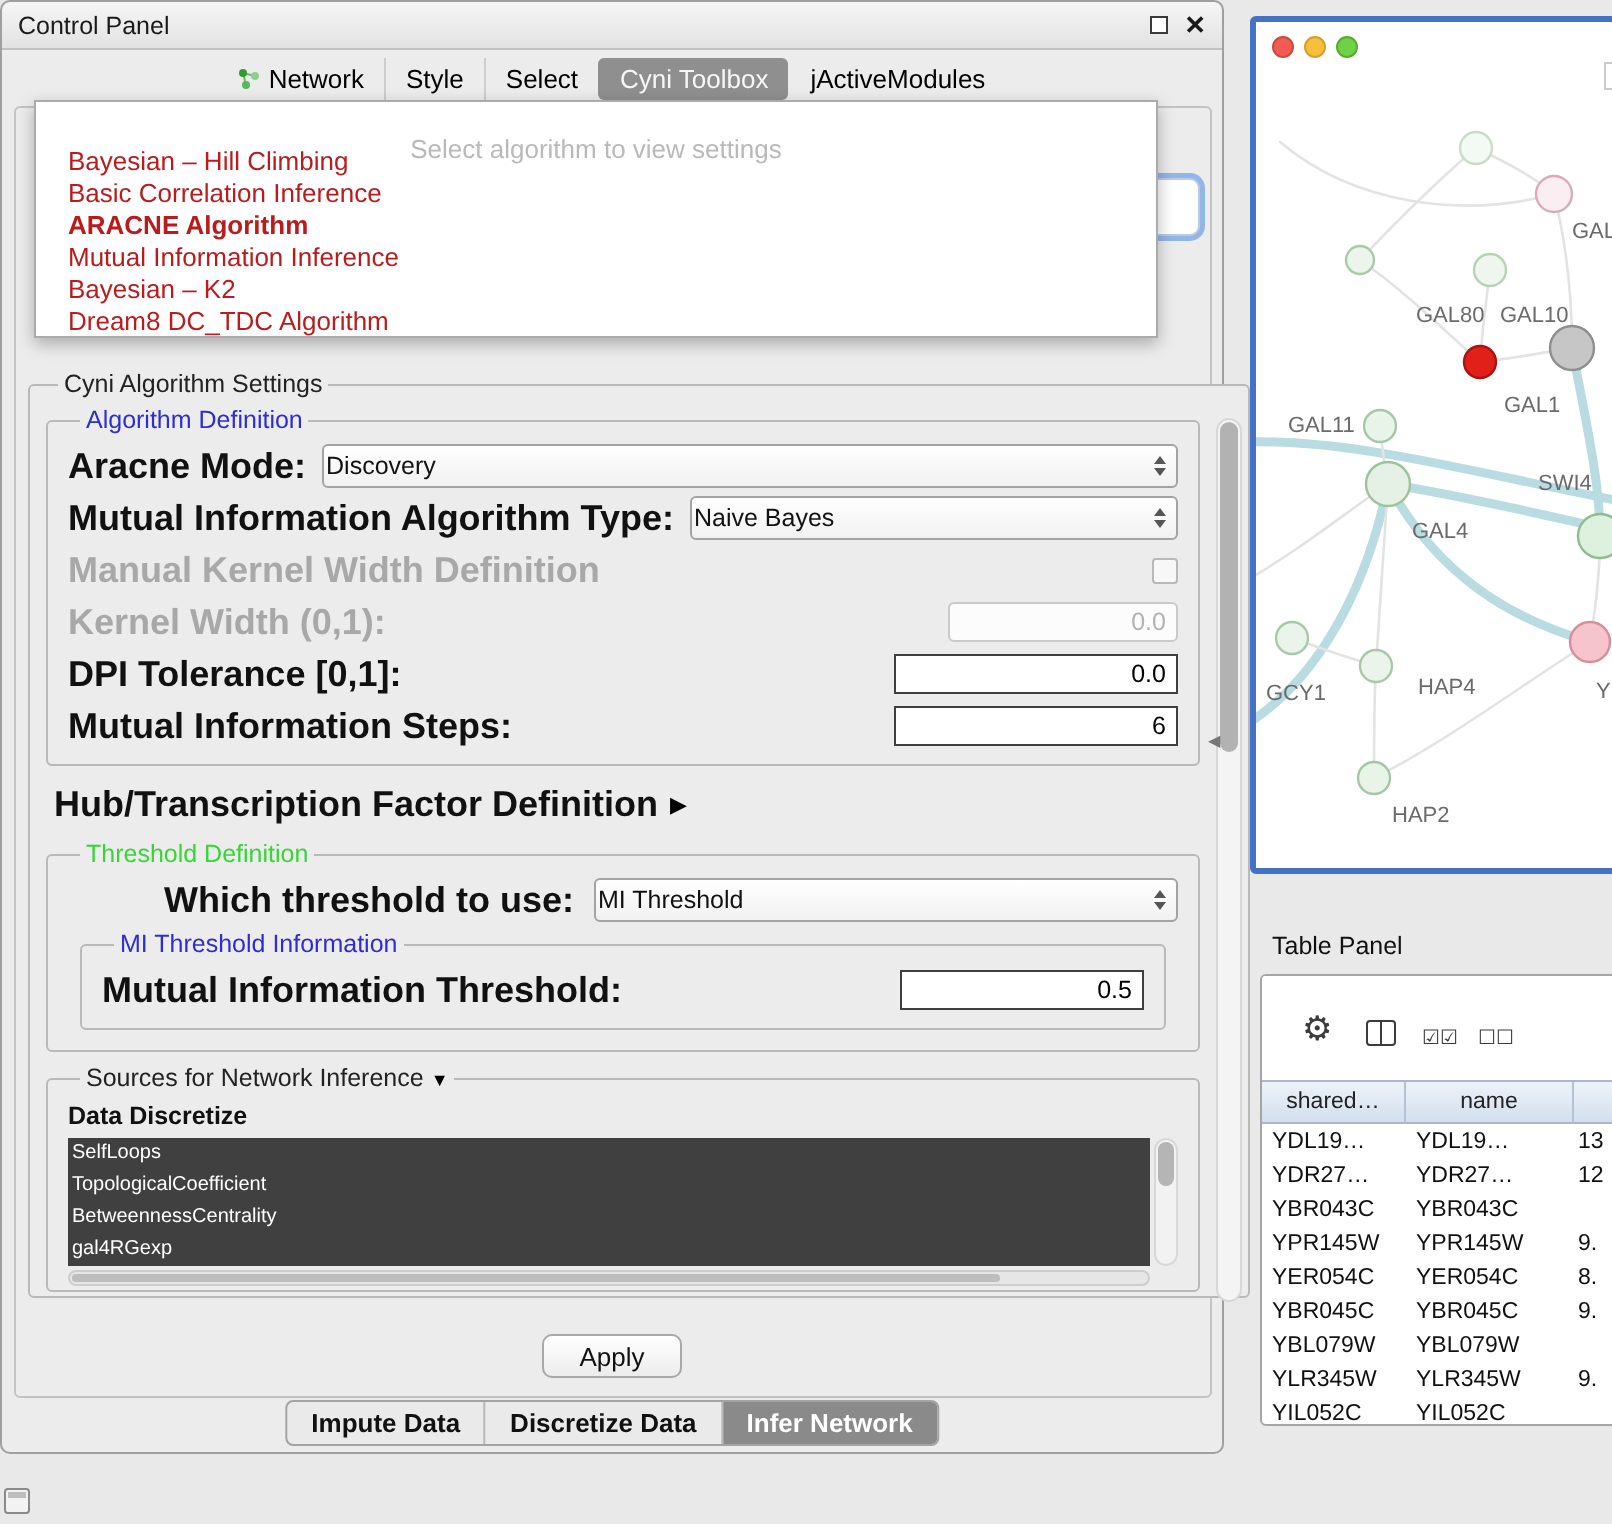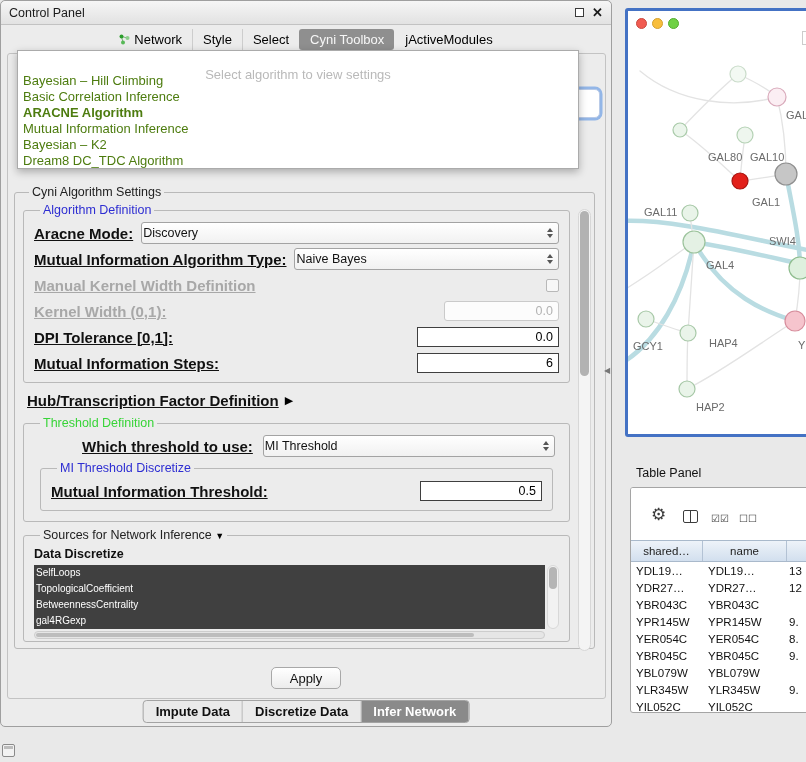--- a/index.html
+++ b/index.html
@@ -55,37 +55,37 @@
     box-shadow:0 0 0 2.5px rgba(110,160,230,.7); z-index:2;
   }
 
   
   .dropdown {
     position:absolute; left:16px; top:49px; width:562px; height:119px;
     background:#fff; border:1px solid #ababab;
     box-shadow:0 3px 8px rgba(0,0,0,.28); z-index:5;
   }
   .dd-header { text-align:center; color:#b9b9b9; font-size:13px; padding-top:16px; height:22px; }
-  .dd-item { font-size:13px; line-height:16px; padding-left:5px; color:#4d7c0f; white-space:nowrap; }
+  .dd-item { font-size:13px; line-height:16px; padding-left:16px; color:#b91c1c; white-space:nowrap; }
   .dd-item.selected { font-weight:bold; }
 
   
   fieldset { border:1px solid #b9b9b9; border-radius:3px; }
   legend { font-size:12.5px; padding:0 3px; margin-left:6px; color:#222; white-space:nowrap; }
   legend.blue { color:#2d2dd2; }
   legend.green { color:#38d438; }
 
   .main-fs {
     position:absolute; left:13px; top:184px; width:581px; height:464px;
     padding:2px 24px 4px 8px; background:#ececec;
   }
   .fs { padding:3px 10px 6px 10px; margin-top:2px; }
 
   .row { display:flex; align-items:center; height:26px; }
-  .lbl { font-weight:bold; font-size:15px; color:#111; white-space:nowrap;text-decoration:underline; }
+  .lbl { font-weight:bold; font-size:18px; color:#111; white-space:nowrap; }
   .lbl.disabled { color:#a8a8a8; }
 
   .combo {
     height:22px; border:1px solid #a3a3a3; border-radius:3px;
     background:linear-gradient(#ffffff,#f1f1f1);
     display:flex; align-items:center; font-size:12.5px; padding-left:1px;
   }
   .combo.grow { flex:1; margin-left:8px; }
   .combo-stepper { margin-left:auto; display:flex; flex-direction:column; align-items:center; gap:2px; padding:0 5px 0 4px; }
   .combo-stepper i { display:block; width:0; height:0; border-left:3.5px solid transparent; border-right:3.5px solid transparent; }
@@ -297,21 +297,21 @@
           <div class="combo w292">
             <span>MI Threshold</span>
             <span class="combo-stepper">
                 <i class="up"></i>
                 <i class="dn"></i>
               </span>
           </div>
         </div>
 
         <fieldset class="fs mi-fs">
-          <legend class="blue">MI Threshold Discretize</legend>
+          <legend class="blue">MI Threshold Information</legend>
           <div class="row">
             <label class="lbl">Mutual Information Threshold:</label>
             <input class="tinput w145" value="0.5" style="">
           </div>
         </fieldset>
       </fieldset>
 
       <fieldset class="fs src-fs">
         <legend>
           <span>Sources for Network Inference</span>

